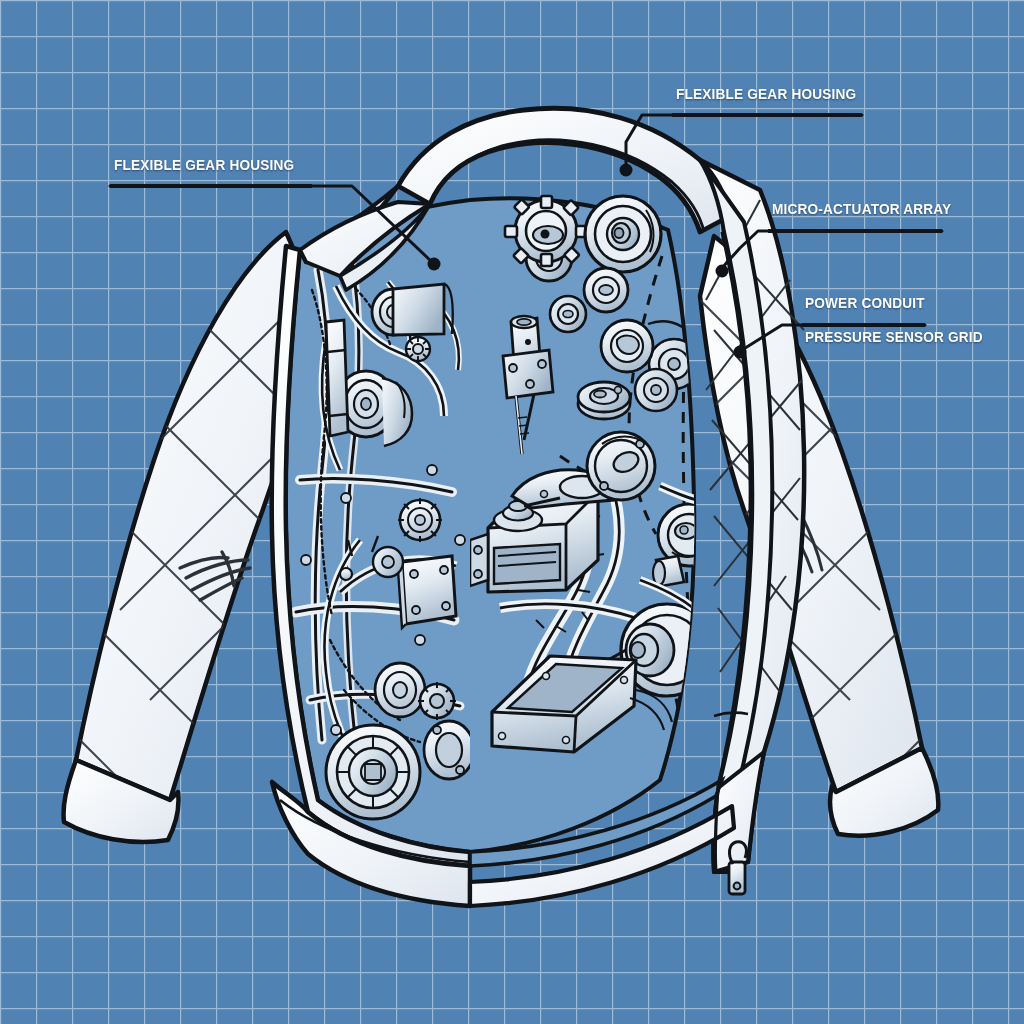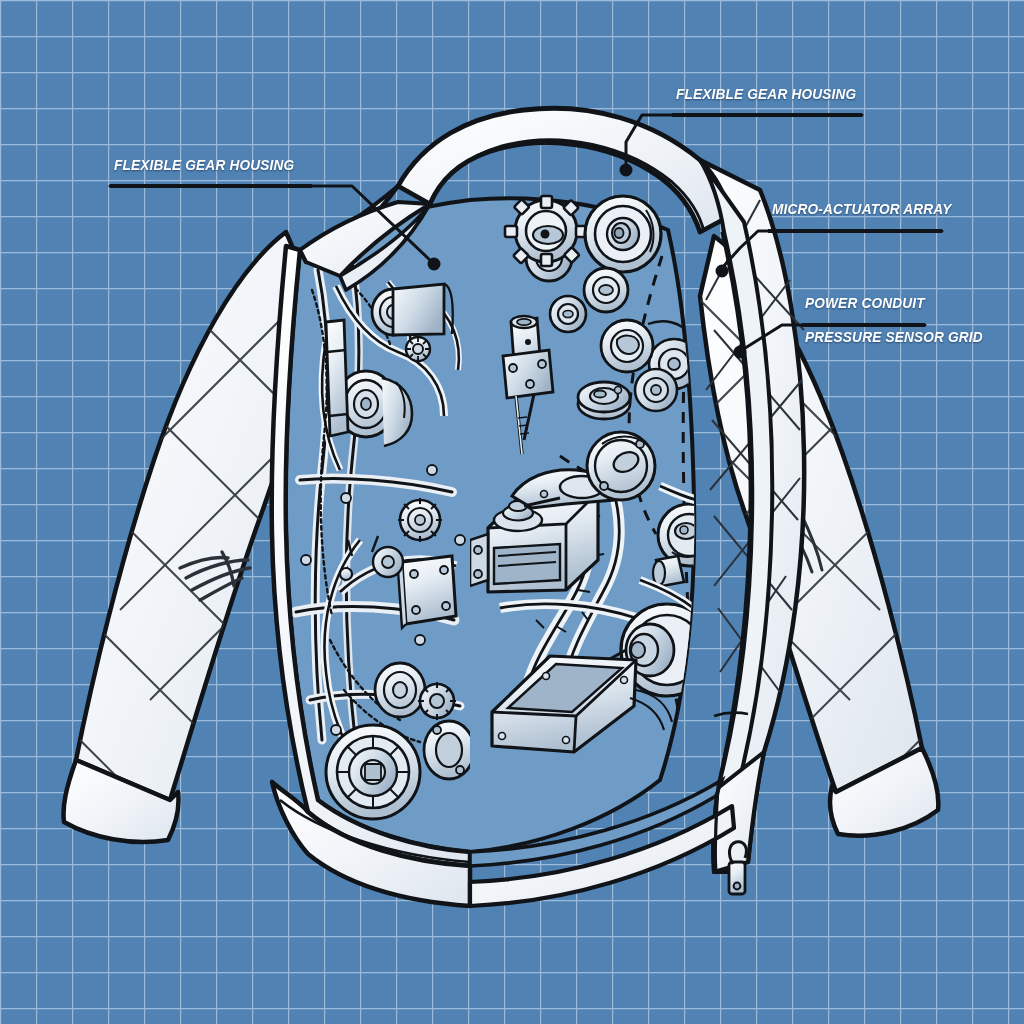--- a/index.html
+++ b/index.html
@@ -6,21 +6,20 @@
     margin: 0;
     padding: 0;
     background: #3d6d9e;
   }
   #stage {
     position: relative;
     width: 1024px;
     height: 1024px;
     overflow: hidden;
     font-family: "Liberation Sans", sans-serif;
-    font-style: italic;
   }
   #stage svg.full {
     position: absolute;
     left: 0; top: 0;
     width: 1024px;
     height: 1024px;
     display: block;
   }
   .lbl {
     position: absolute;

